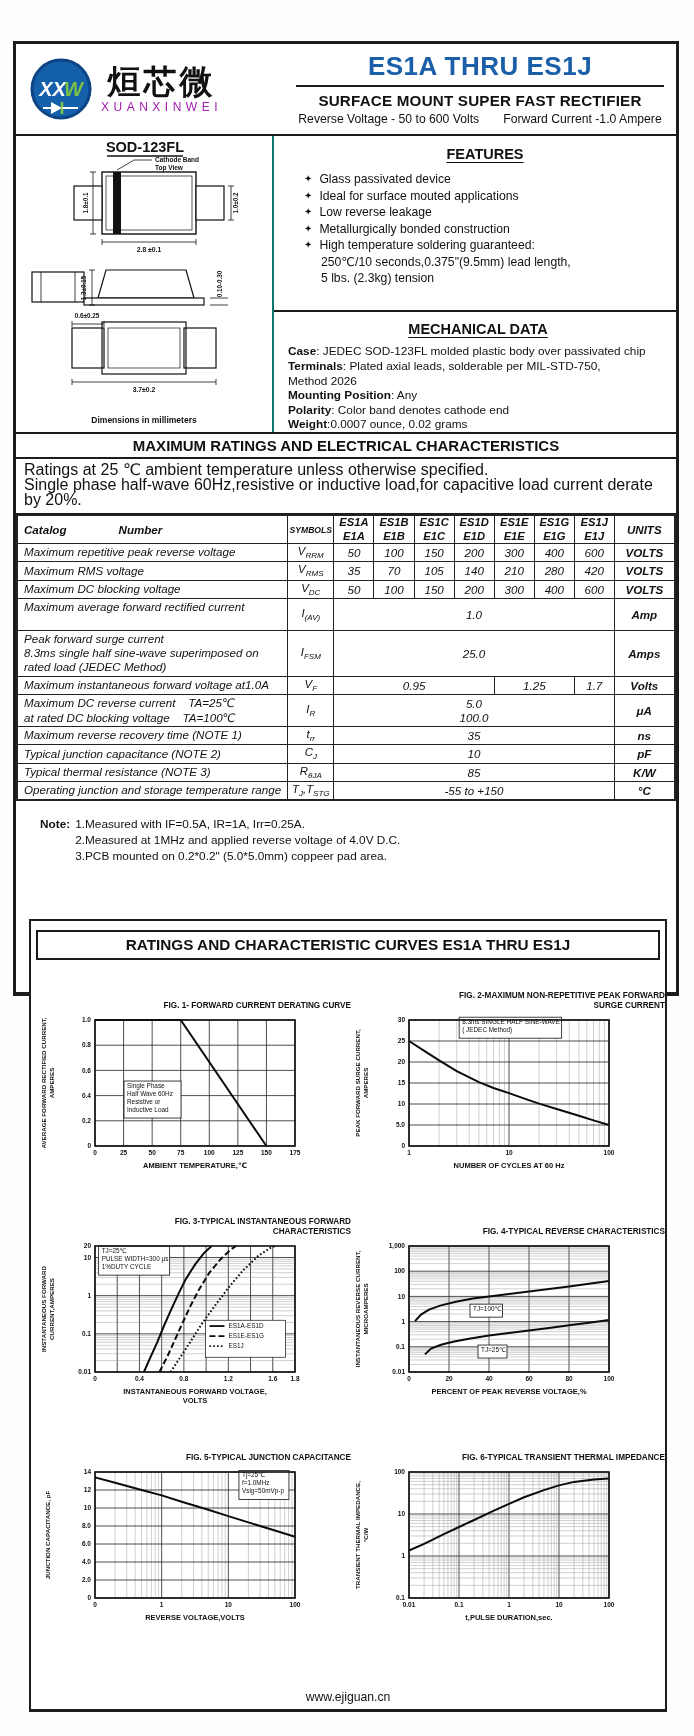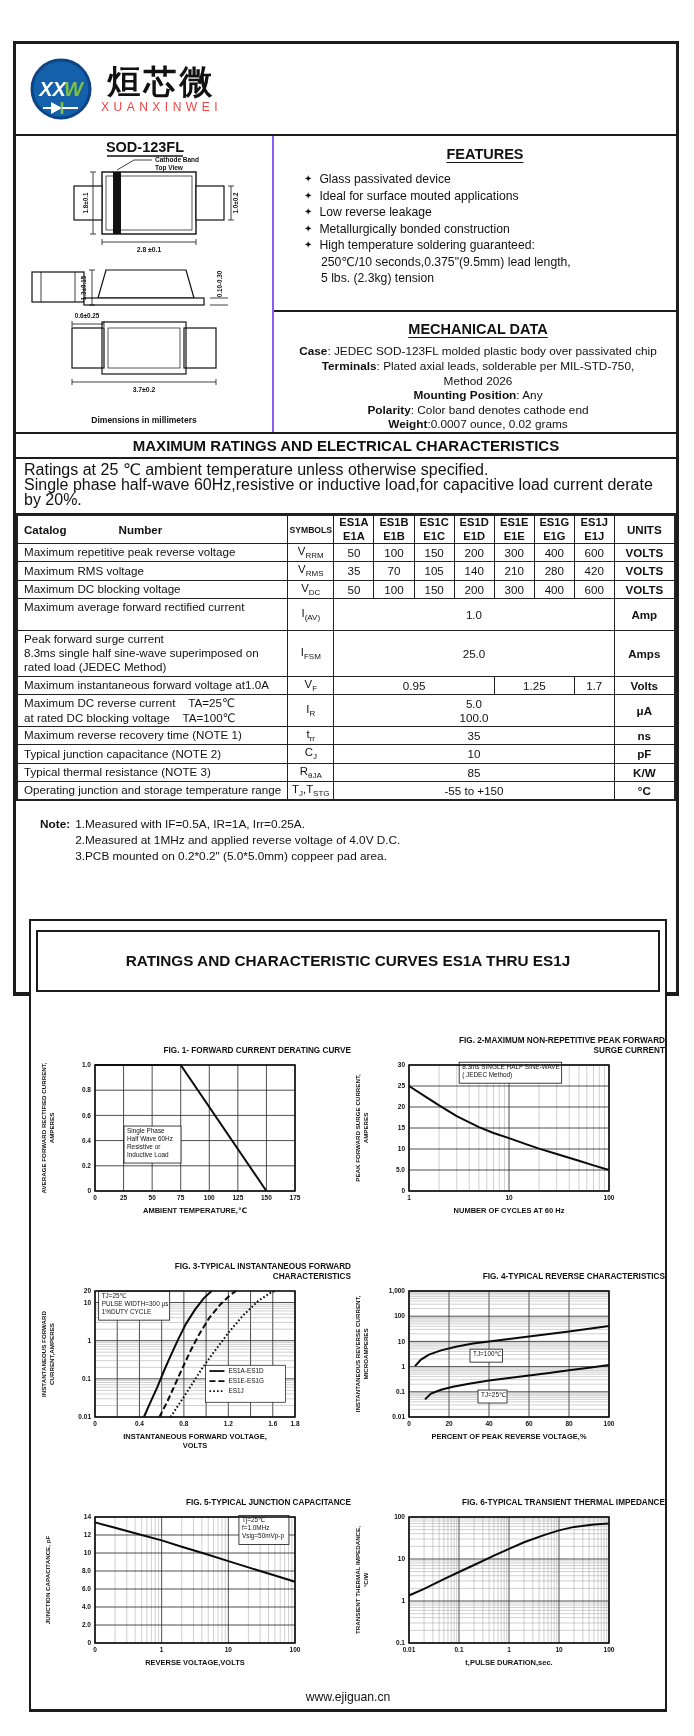--- a/index.html
+++ b/index.html
@@ -7,66 +7,66 @@
   body{position:relative;background:#fefefe;font-family:"Liberation Sans","DejaVu Sans",sans-serif;color:#111;}
   .page{position:absolute;background:#fff;border:3px solid #1c1c1c;}
   #page1{left:13px;top:13px;width:666px;height:955px;border-bottom-width:4px;margin-top:28px;}
   #page2{left:29px;top:919px;width:638px;height:793px;border-width:2px 2px 3px 2px;}
 
   
   #hdr{display:flex;height:92px;border-bottom:2px solid #1c1c1c;}
   .logo-cell{width:268px;display:flex;align-items:center;gap:7px;padding:8px 2px 8px 12px;}
   .logo-text{display:flex;flex-direction:column;align-items:center;line-height:1;}
   .cn{font-size:33px;font-weight:700;letter-spacing:3px;}
-  .latin{font-size:12px;letter-spacing:4.5px;color:#ef4444;margin-top:3px;}
+  .latin{font-size:12px;letter-spacing:4.5px;color:#a21caf;margin-top:3px;}
   .title-cell{flex:1;padding:7px 12px 0;text-align:center;}
   .product{font-size:26px;font-weight:700;letter-spacing:.5px;border-bottom:2px solid #1c1c1c;padding-bottom:3px;margin-bottom:5px;}
   .sub{font-size:15.2px;font-weight:700;letter-spacing:.2px;}
   .spec{font-size:12.2px;margin-top:3px;display:flex;justify-content:center;gap:24px;white-space:nowrap;}
 
   
   #main{display:flex;height:298px;border-bottom:2px solid #1c1c1c;}
-  .pkg-cell{width:258px;border-right:2px solid #8b5cf6;position:relative;}
+  .pkg-cell{width:258px;border-right:2px solid #0f766e;position:relative;}
   .pkg-caption{position:absolute;bottom:7px;width:100%;text-align:center;font-size:8.5px;font-weight:700;}
   .right-cell{flex:1;display:flex;flex-direction:column;}
   .features{height:180px;border-bottom:2px solid #1c1c1c;padding:10px 10px 0 30px;}
   .sec-head{text-align:center;font-size:14.5px;font-weight:700;text-decoration:underline;text-underline-offset:3px;margin-bottom:9px;}
   .feat-item{font-size:12.2px;line-height:16.5px;display:flex;gap:7px;}
   .bullet{font-size:10px;line-height:16.5px;}
   .feat-cont{font-size:12.2px;line-height:16.5px;padding-left:17px;}
   .mech{padding:9px 8px 0 14px;}
   .mech .sec-head{margin-bottom:7px;}
-  .mech-line{font-size:11.8px;line-height:14.6px;text-align:center;}
+  .mech-line{font-size:11.8px;line-height:14.6px;}
   .mech-line b{font-weight:700;}
 
   .band{border-bottom:2px solid #1c1c1c;text-align:center;font-size:15px;font-weight:700;padding:3px 0;}
   .conds{border-bottom:1px solid #1c1c1c;padding:3px 8px 6px;font-size:16px;line-height:15px;}
 
   
-  #ratings-table{width:100%;border-collapse:collapse;border:2px solid #222;}
+  #ratings-table{width:100%;border-collapse:collapse;border:2px solid #222;font-style:italic;}
   #ratings-table th,#ratings-table td{border:1px solid #222;}
   .cat-th{text-align:left;padding:6px 6px;font-size:11.6px;font-weight:700;width:250px;}
   .cat-th span:first-child{margin-right:52px;}
   .sym-th{font-size:8.6px;font-weight:700;width:47px;}
   .dev-th{font-size:11.2px;font-weight:700;width:43px;line-height:13.5px;text-align:center;}
   .unit-th{font-size:11.6px;font-weight:700;width:66px;}
   .cl{padding:1px 6px;font-size:11.6px;line-height:14.4px;}
   .cl div{white-space:nowrap;}
   .cs{text-align:center;font-size:11.4px;padding:1px 2px;}
   .cs sub{font-size:8px;}
   .cv{text-align:center;font-size:11.6px;padding:1px 2px;}
   .pre{white-space:pre-line;line-height:13.8px;}
   .cu{text-align:center;font-size:11.6px;font-weight:700;padding:1px 2px;}
 
   .notes{display:flex;padding:16px 0 0 24px;font-size:11.8px;line-height:15.8px;}
   .note-label{font-weight:700;margin-right:5px;}
   .page-footer{position:absolute;bottom:5px;left:0;width:100%;text-align:center;font-size:12.2px;}
 
   
-  .p2-head{border:2px solid #1c1c1c;margin:9px 5px 17px 5px;text-align:center;font-weight:700;font-size:15.3px;padding:20px 0;}
+  .p2-head{border:2px solid #1c1c1c;margin:9px 5px 4px 5px;text-align:center;font-weight:700;font-size:15.3px;padding:4px 0;}
   #fig-grid{display:grid;grid-template-columns:1fr 1fr;row-gap:24px;column-gap:2px;padding:26px 2px 0 8px;}
   .fig-block{width:312px;margin:0 auto;}
   .fig-title{text-align:right;font-size:8.2px;font-weight:700;line-height:10px;height:21px;display:flex;flex-direction:column;justify-content:flex-end;margin-bottom:3px;}
   .fig-svg{overflow:visible;display:block;}
   .fig-svg text{fill:#111;}
 
   
   .pkg-svg text{fill:#111;}
 </style>
 </head>
@@ -80,20 +80,28 @@
         <circle cx="33" cy="33" r="29" fill="#1460ab" stroke="#0c4586" stroke-width="3"></circle>
         <text id="logo-monogram" x="33" y="40" text-anchor="middle" font-size="20" font-weight="700" font-style="italic" font-family="Liberation Sans, DejaVu Sans, sans-serif"><tspan fill="#ffffff">XX</tspan><tspan fill="#7cc143" dx="-2">W</tspan></text>
         <polygon points="23,46 23,58 34,52" fill="#ffffff"></polygon>
         <line x1="34" y1="46" x2="34" y2="58" stroke="#7cc143" stroke-width="2.6"></line>
         <line x1="15" y1="52" x2="23" y2="52" stroke="#ffffff" stroke-width="2"></line>
         <line x1="34" y1="52" x2="50" y2="52" stroke="#ffffff" stroke-width="2"></line>
       </svg>
       <div class="logo-text">
         <div class="cn">烜芯微</div>
         <div class="latin">XUANXINWEI</div>
+      </div>
+    </div>
+    <div class="title-cell">
+      <div class="product" style="color:#1a5fa8;">ES1A THRU ES1J</div>
+      <div class="sub">SURFACE MOUNT SUPER FAST RECTIFIER</div>
+      <div class="spec">
+        <span>Reverse Voltage - 50 to 600 Volts</span>
+        <span>Forward Current -1.0 Ampere</span>
       </div>
     </div>
   </div>
 
   <div id="main">
     <div class="pkg-cell">
       <svg class="pkg-svg" width="258" height="262" viewBox="0 0 258 262" font-family="Liberation Sans, DejaVu Sans, sans-serif">
         <text x="129" y="16" text-anchor="middle" font-size="14.5" font-weight="700">SOD-123FL</text>
         <line x1="91" y1="20" x2="167" y2="20" stroke="#111" stroke-width="1.4"></line>
 

